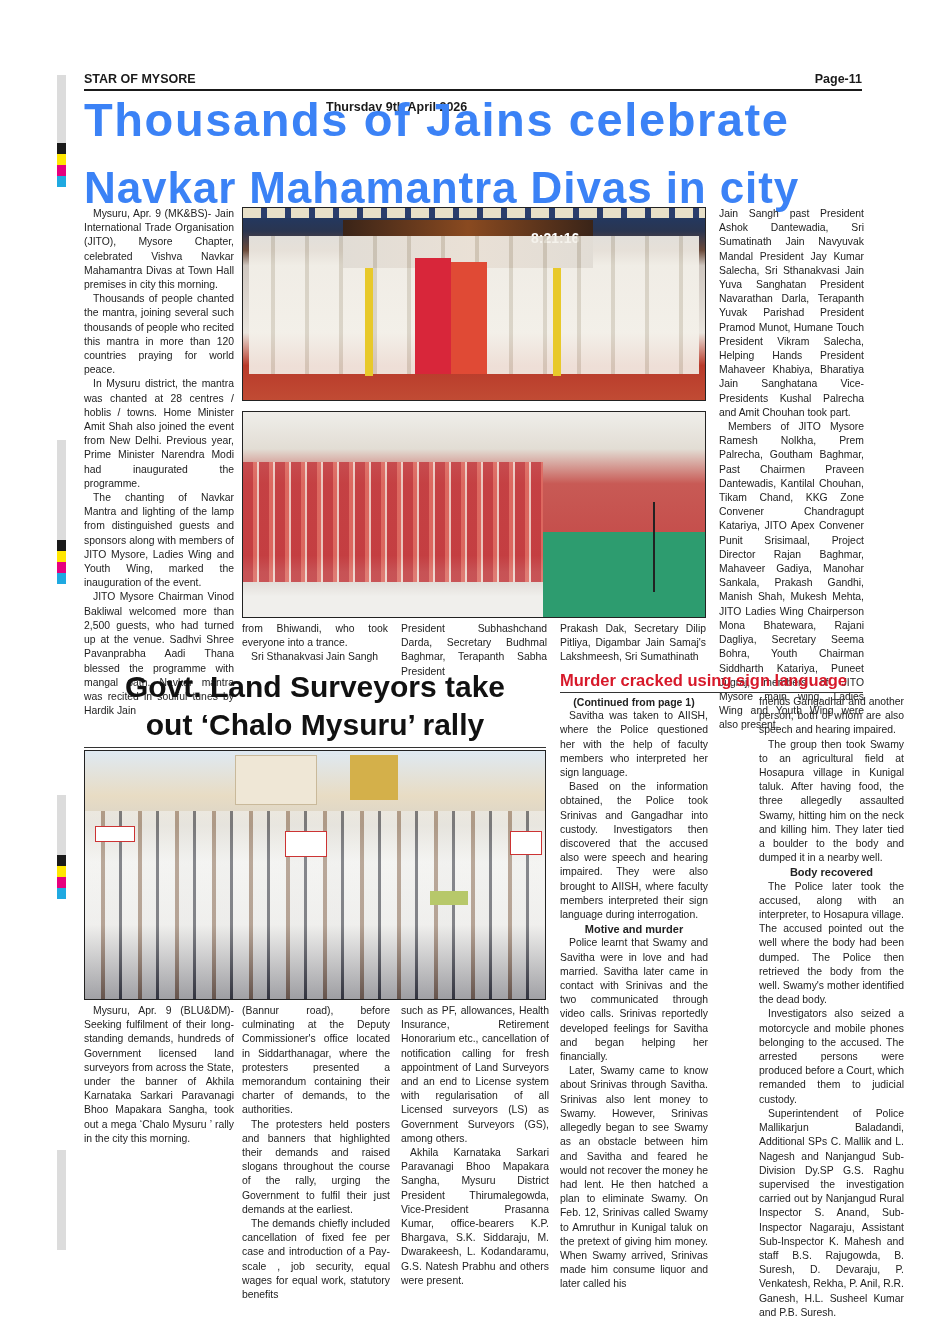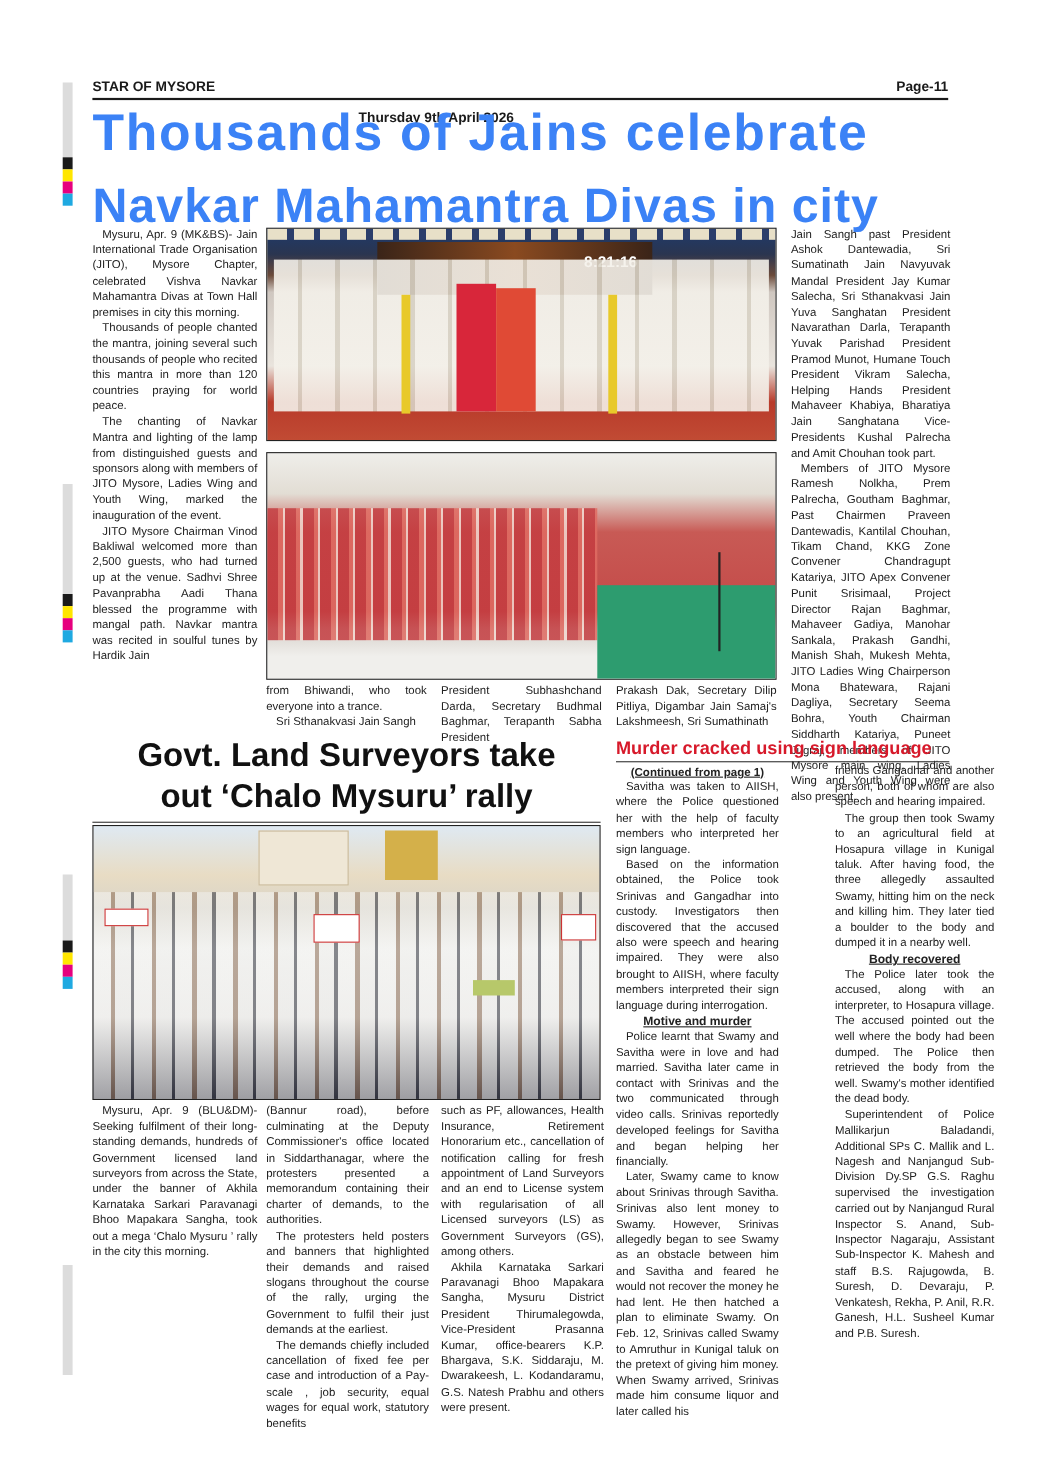--- a/index.html
+++ b/index.html
@@ -15,21 +15,21 @@
   .reg-c{background:#1fa9e1;height:11px;}
   
   .mast{position:absolute;left:84px;top:72px;width:778px;height:17px;border-bottom:2px solid #1a1a1a;
         font-size:12.5px;font-weight:bold;}
   .mast span{position:absolute;top:0;}
   .headline{position:absolute;left:84px;width:778px;font-weight:bold;color:#3b82f6;white-space:nowrap;
             font-family:"Liberation Sans",sans-serif;letter-spacing:0.5px;text-align:justify;}
   .col{position:absolute;font-size:10.4px;line-height:14.2px;text-align:justify;hyphens:none;color:#222;}
   .col p{margin:0;text-indent:9px;}
   .col p.noindent{text-indent:0;}
-  .col .sub{font-weight:bold;text-align:center;font-size:11px;text-indent:0;text-decoration:underline;}
+  .col .sub{font-weight:bold;text-align:center;font-size:11px;text-indent:0;}
   .photo{position:absolute;border:1px solid #222;overflow:hidden;}
   .h2{position:absolute;font-weight:bold;color:#111;text-align:center;}
   .rule{position:absolute;background:#333;height:1px;}
 </style>
 </head>
 <body>
 
 <div>
   <div class="regbar reg-grey" style="left:57px;top:75px;height:68px;"></div>
   <div class="regbar reg-k" style="left:57px;top:143px;"></div>
@@ -60,20 +60,21 @@
   <span style="left:242px;margin-top:28px;">Thursday 9th April 2026</span>
   <span style="right:0;">Page-11</span>
 </div>
 
 <div class="headline" style="top:92px;font-size:47px;line-height:56px;letter-spacing:1.6px;">Thousands of Jains celebrate</div>
 <div class="headline" style="top:160px;font-size:44px;line-height:56px;letter-spacing:0.9px;">Navkar Mahamantra Divas in city</div>
 
 <div class="col" style="left:84px;top:207px;width:150px;">
   <p>Mysuru, Apr. 9 (MK&amp;BS)- Jain International Trade Organisation (JITO), Mysore Chapter, celebrated Vishva Navkar Mahamantra Divas at Town Hall premises in city this morning.</p>
   <p>Thousands of people chanted the mantra, joining several such thousands of people who recited this mantra in more than 120 countries praying for world peace.</p>
+  <p>In Mysuru district, the mantra was chanted at 28 centres / hoblis / towns. Home Minister Amit Shah also joined the event from New Delhi. Previous year, Prime Minister Narendra Modi had inaugurated the programme.</p>
   <p>The chanting of Navkar Mantra and lighting of the lamp from distinguished guests and sponsors along with members of JITO Mysore, Ladies Wing and Youth Wing, marked the inauguration of the event.</p>
   <p>JITO Mysore Chairman Vinod Bakliwal welcomed more than 2,500 guests, who had turned up at the venue. Sadhvi Shree Pavanprabha Aadi Thana blessed the programme with mangal path. Navkar mantra was recited in soulful tunes by Hardik Jain</p>
 </div>
 
 <div class="photo" style="left:242px;top:207px;width:462px;height:192px;background:linear-gradient(180deg,#1f3a6b 0%,#2a3550 12%,#6b4a3a 22%,#cfc7c0 30%,#e9e4dd 65%,#b83a2a 82%,#c14b34 100%);">
   <div class="abs" style="left:0;top:0;width:100%;height:10px;background:repeating-linear-gradient(90deg,#e8e0c8 0 18px,#2a3d6b 18px 24px);"></div>
   <div class="abs" style="left:100px;top:12px;width:250px;height:48px;background:linear-gradient(90deg,#3a2418,#8a4a20,#3a2418);"></div>
   <div class="abs" style="left:288px;top:22px;font-size:14px;font-weight:bold;color:#fff;">8:21:16</div>
   <div class="abs" style="left:6px;top:28px;width:450px;height:138px;background:repeating-linear-gradient(90deg,#f4f1ea 0 22px,#d9d3c6 22px 26px,#f4f1ea 26px 34px);opacity:.9;"></div>
   <div class="abs" style="left:172px;top:50px;width:36px;height:116px;background:#d8263a;"></div>
@@ -143,14 +144,15 @@
   <p class="sub">Motive and murder</p>
   <p>Police learnt that Swamy and Savitha were in love and had married. Savitha later came in contact with Srinivas and the two communicated through video calls. Srinivas reportedly developed feelings for Savitha and began helping her financially.</p>
   <p>Later, Swamy came to know about Srinivas through Savitha. Srinivas also lent money to Swamy. However, Srinivas allegedly began to see Swamy as an obstacle between him and Savitha and feared he would not recover the money he had lent. He then hatched a plan to eliminate Swamy. On Feb. 12, Srinivas called Swamy to Amruthur in Kunigal taluk on the pretext of giving him money. When Swamy arrived, Srinivas made him consume liquor and later called his</p>
 </div>
 
 <div class="col" style="left:759px;top:695px;width:145px;">
   <p class="noindent">friends Gangadhar and another person, both of whom are also speech and hearing impaired.</p>
   <p>The group then took Swamy to an agricultural field at Hosapura village in Kunigal taluk. After having food, the three allegedly assaulted Swamy, hitting him on the neck and killing him. They later tied a boulder to the body and dumped it in a nearby well.</p>
   <p class="sub">Body recovered</p>
   <p>The Police later took the accused, along with an interpreter, to Hosapura village. The accused pointed out the well where the body had been dumped. The Police then retrieved the body from the well. Swamy's mother identified the dead body.</p>
+  <p>Investigators also seized a motorcycle and mobile phones belonging to the accused. The arrested persons were produced before a Court, which remanded them to judicial custody.</p>
   <p>Superintendent of Police Mallikarjun Baladandi, Additional SPs C. Mallik and L. Nagesh and Nanjangud Sub-Division Dy.SP G.S. Raghu supervised the investigation carried out by Nanjangud Rural Inspector S. Anand, Sub-Inspector Nagaraju, Assistant Sub-Inspector K. Mahesh and staff B.S. Rajugowda, B. Suresh, D. Devaraju, P. Venkatesh, Rekha, P. Anil, R.R. Ganesh, H.L. Susheel Kumar and P.B. Suresh.</p>
 </div>
 
 </body></html>

